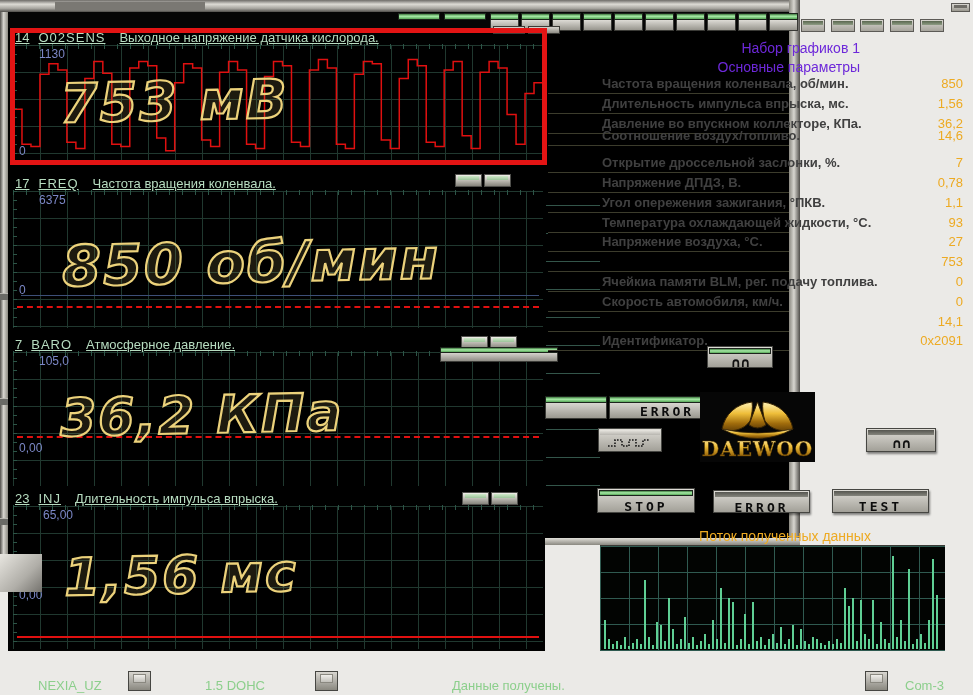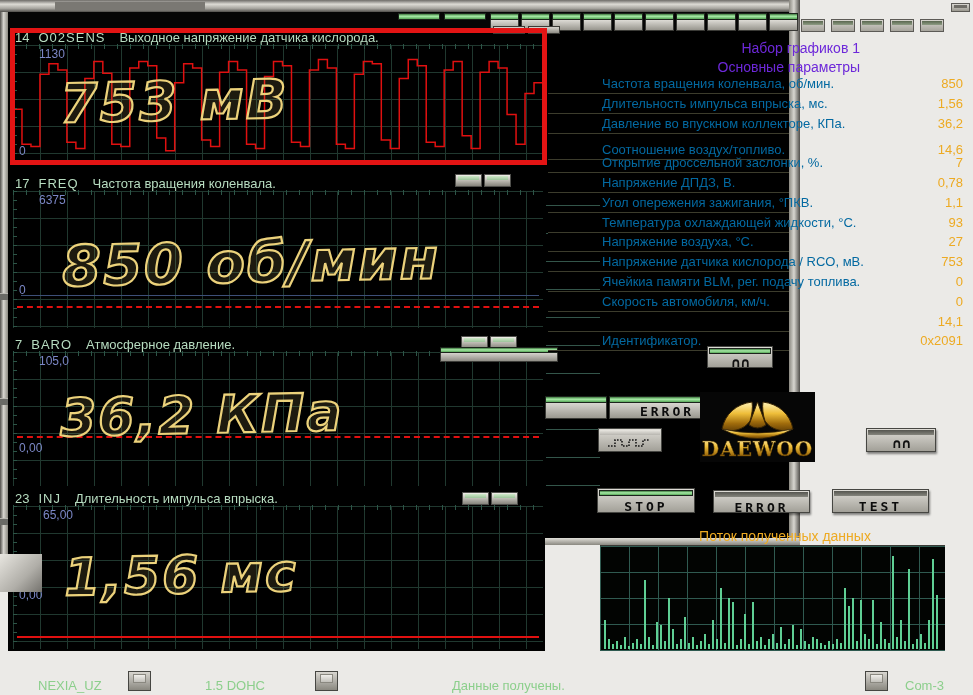--- a/index.html
+++ b/index.html
@@ -39,21 +39,21 @@
   .corner-btn { position:absolute; width:24px; height:13px; z-index:6;
     background:linear-gradient(to bottom,#d8d6d0,#a6a49c); border:1px solid #5c5a56; }
   .corner-btn::before { content:""; display:block; height:4px; margin:1px;
     background:linear-gradient(to bottom,#59664f,#8e9c84); }
   .tiny-btn { left:951px; top:3px; width:19px; height:9px; z-index:6;
     background:linear-gradient(to bottom,#d8d6d0,#9a988f); border:1px solid #5c5a56; }
   .tiny-btn::before { content:""; display:block; height:3px; margin:1px 2px; background:#6e6c66; }
 
   
   .panel { position:absolute; left:8px; width:537px; background:#000; z-index:3; }
-  .p-head { height:17px; color:#b7dcc0; font-size:13px; padding:2px 0 0 7px; white-space:nowrap; }
+  .p-head { height:17px; color:#b7dcc0; font-size:13px; padding:2px 0 0 7px; white-space:nowrap;text-decoration:underline; }
   .p-head .num { margin-right:9px; }
   .p-head .code { margin-right:14px; letter-spacing:1px; }
   .p-graph { position:absolute; left:5px; right:2px; top:17px; bottom:2px;
     background-image:
       repeating-linear-gradient(to right,#20382f 0 1px,transparent 1px 27px),
       repeating-linear-gradient(to bottom,#20382f 0 1px,transparent 1px 27px); }
   .p-graph::before { content:""; position:absolute; left:0; right:0; top:-1px; height:5px;
     background:repeating-linear-gradient(to right,#2c5547 0 1px,transparent 1px 13px); }
   .p-graph::after { content:""; position:absolute; left:0; top:0; bottom:0; width:4px;
     background:repeating-linear-gradient(to bottom,#2c5547 0 1px,transparent 1px 9px); }
@@ -79,21 +79,21 @@
   .wide-led-bar .body { height:9px; background:linear-gradient(to bottom,#d5d3cd,#8f8d85);
     border:1px solid #3c3c38; border-top:none; }
 
   .right-ticks { left:546px; top:205px; width:54px; height:300px; z-index:3;
     background:repeating-linear-gradient(to bottom,#33554a 0 1px,transparent 1px 28px); }
 
   
   .param-title { position:absolute; left:548px; width:312px; text-align:right;
     color:#6d28d9; font-size:14px; z-index:9; white-space:nowrap; }
   .param-row { position:absolute; left:548px; width:415px; height:19px; z-index:9; font-size:13px; }
-  .param-row .pl { position:absolute; left:54px; color:#0369a1; white-space:nowrap; }
+  .param-row .pl { position:absolute; left:54px; color:#404040; white-space:nowrap;font-weight:bold; }
   .param-row .pv { position:absolute; right:0; color:#edaa22; }
   .param-row::after { content:""; position:absolute; left:0; top:17px; width:241px; height:1px;
     background:#3c3c2c; box-shadow:0 1px 0 #000; }
 
   
   .btn-label { font-family:"DejaVu Sans Mono",monospace; font-weight:bold; font-size:13px;
     letter-spacing:3px; color:#0c0c0c; text-align:center; }
   .led-bar-seg { float:left; height:100%; margin-right:2px; }
   .led-bar-seg .led { height:7px; }
   .led-bar-seg .body { height:16px; background:linear-gradient(to bottom,#d8d6d0,#9a988f);
@@ -269,21 +269,21 @@
       <span class="pv">850</span>
     </div>
     <div class="param-row" style="top: 95.8px;">
       <span class="pl">Длительность импульса впрыска, мс.</span>
       <span class="pv">1,56</span>
     </div>
     <div class="param-row" style="top: 115.6px;">
       <span class="pl">Давление во впускном коллекторе, КПа.</span>
       <span class="pv">36,2</span>
     </div>
-    <div class="param-row" style="top: 142px;">
+    <div class="param-row" style="top: 128px;">
       <span class="pl">Соотношение воздух/топливо.</span>
       <span class="pv">14,6</span>
     </div>
     <div class="param-row" style="top: 155.2px;">
       <span class="pl">Открытие дроссельной заслонки, %.</span>
       <span class="pv">7</span>
     </div>
     <div class="param-row" style="top: 175px;">
       <span class="pl">Напряжение ДПДЗ, В.</span>
       <span class="pv">0,78</span>
@@ -294,21 +294,20 @@
     </div>
     <div class="param-row" style="top: 214.6px;">
       <span class="pl">Температура охлаждающей жидкости, °С.</span>
       <span class="pv">93</span>
     </div>
     <div class="param-row" style="top: 234.4px;">
       <span class="pl">Напряжение воздуха, °С.</span>
       <span class="pv">27</span>
     </div>
     <div class="param-row" style="top: 254.2px;">
-      <span class="pl">Напряжение датчика кислорода / RCO, мВ.</span>
       <span class="pv">753</span>
     </div>
     <div class="param-row" style="top: 274px;">
       <span class="pl">Ячейкиа памяти BLM, рег. подачу топлива.</span>
       <span class="pv">0</span>
     </div>
     <div class="param-row" style="top: 293.8px;">
       <span class="pl">Скорость автомобиля, км/ч.</span>
       <span class="pv">0</span>
     </div>

